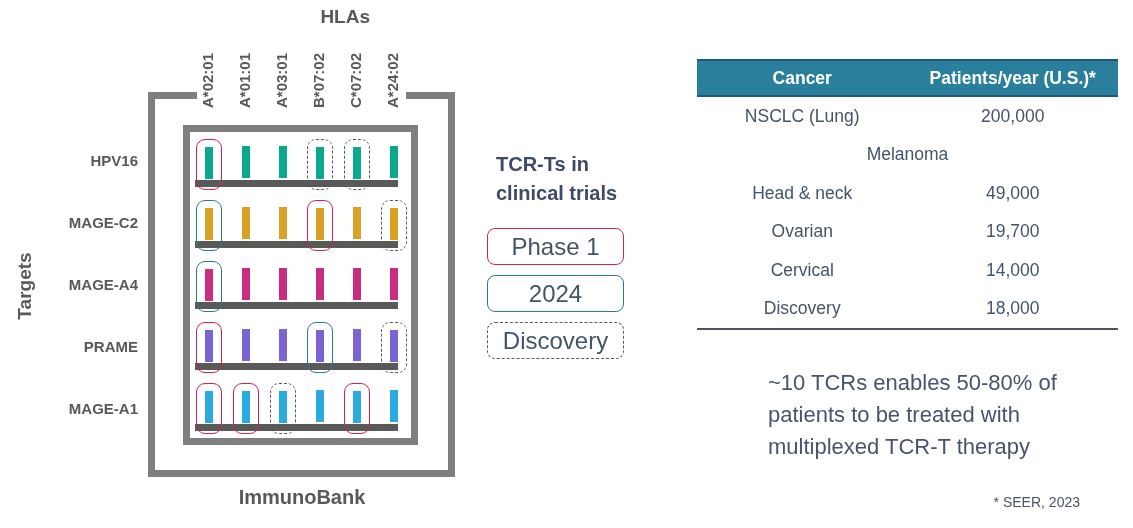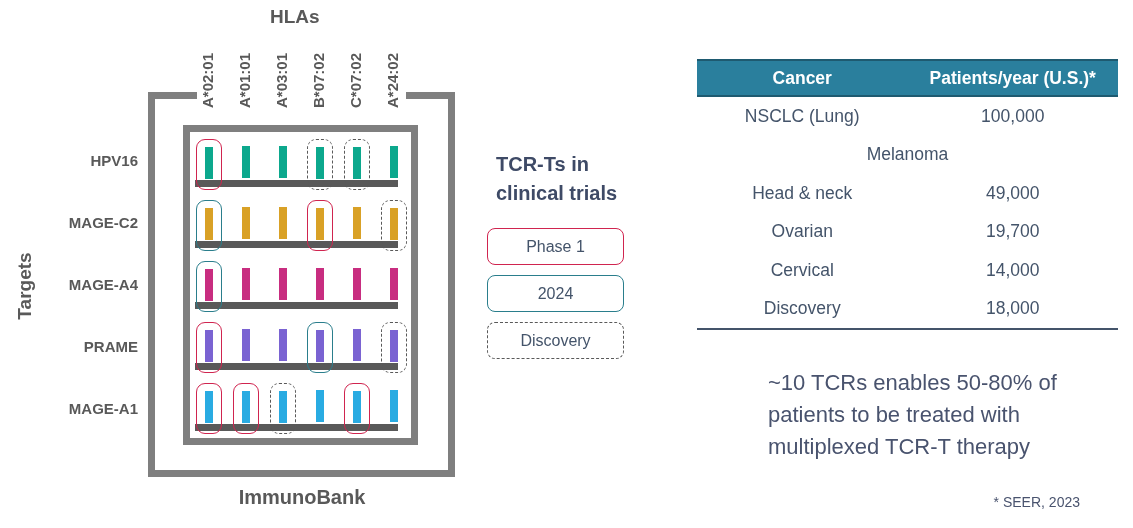--- a/index.html
+++ b/index.html
@@ -1,21 +1,21 @@
 <!DOCTYPE html>
 <html><head>
 <meta charset="utf-8">
 <style>
   html,body{margin:0;padding:0;background:#ffffff;}
   #canvas{
     position:relative;width:1133px;height:528px;background:#ffffff;
     font-family:"Liberation Sans","DejaVu Sans",sans-serif;overflow:visible;
   }
   
-  .hlas-title{position:absolute;left:270px;top:6px;width:100px;text-align:left;
+  .hlas-title{position:absolute;left:270px;top:6px;width:100px;text-align:right;
     font-size:19px;font-weight:bold;color:#595959;}
   .hla-label{position:absolute;top:26px;height:82px;width:20px;
     writing-mode:vertical-rl;transform:rotate(180deg);
     font-size:15px;font-weight:bold;color:#595959;white-space:nowrap;}
   .targets-label{position:absolute;left:-16px;top:276px;width:80px;height:20px;
     text-align:center;transform:rotate(-90deg);font-size:19px;font-weight:bold;color:#595959;}
   .target-label{position:absolute;left:30px;width:108px;height:20px;text-align:right;
     font-size:15px;font-weight:bold;color:#595959;}
   .frame-seg{position:absolute;background:#7F7F7F;}
   .inner-box{position:absolute;left:183px;top:125px;width:235px;height:320px;
@@ -29,21 +29,21 @@
   .box-phase1{border:1.5px solid #D0244F;}
   .box-2024{border:1.5px solid #2A7E8C;}
   .box-disc{border:1.5px dashed #595959;}
   .bank-label{position:absolute;left:202px;top:486px;width:200px;text-align:center;
     font-size:20px;font-weight:bold;color:#595959;}
   
   .legend-title{position:absolute;left:496px;top:150px;font-size:20px;font-weight:bold;
     color:#3E4A66;line-height:29px;}
   .legend-item{position:absolute;left:487px;width:137px;height:37px;box-sizing:border-box;
     border-radius:8px;display:flex;align-items:center;justify-content:center;
-    font-size:16px;color:#44546A;background:#fff;}
+    font-size:24px;color:#44546A;background:#fff;}
   
   .cancer-table{position:absolute;left:697px;top:59px;width:421px;}
   .t-head{display:flex;height:38px;background:#2A7F9D;box-sizing:border-box;
     border-top:2px solid #1E5A70;border-bottom:2px solid #1E5A70;}
   .t-th{flex:1;display:flex;align-items:center;justify-content:center;
     color:#ffffff;font-weight:bold;font-size:17.5px;}
   .t-body{border-bottom:2.5px solid #44546A;text-align:center;}
   .t-row{display:flex;height:38.5px;}
   .t-td{flex:1;display:flex;align-items:center;justify-content:center;
     font-size:17.5px;color:#44546A;}
@@ -203,21 +203,21 @@
     </div>
 
   <div class="cancer-table">
     <div class="t-head" id="table-head">
         <div class="t-th">Cancer</div>
         <div class="t-th">Patients/year (U.S.)*</div>
       </div>
     <div class="t-body" id="table-body">
         <div class="t-row">
           <div class="t-td">NSCLC (Lung)</div>
-          <div class="t-td">100,000</div>
+          <div class="t-td">200,000</div>
         </div>
         <div class="t-row">
           <div class="t-td">Melanoma</div>
         </div>
         <div class="t-row">
           <div class="t-td">Head &amp; neck</div>
           <div class="t-td">49,000</div>
         </div>
         <div class="t-row">
           <div class="t-td">Ovarian</div>

